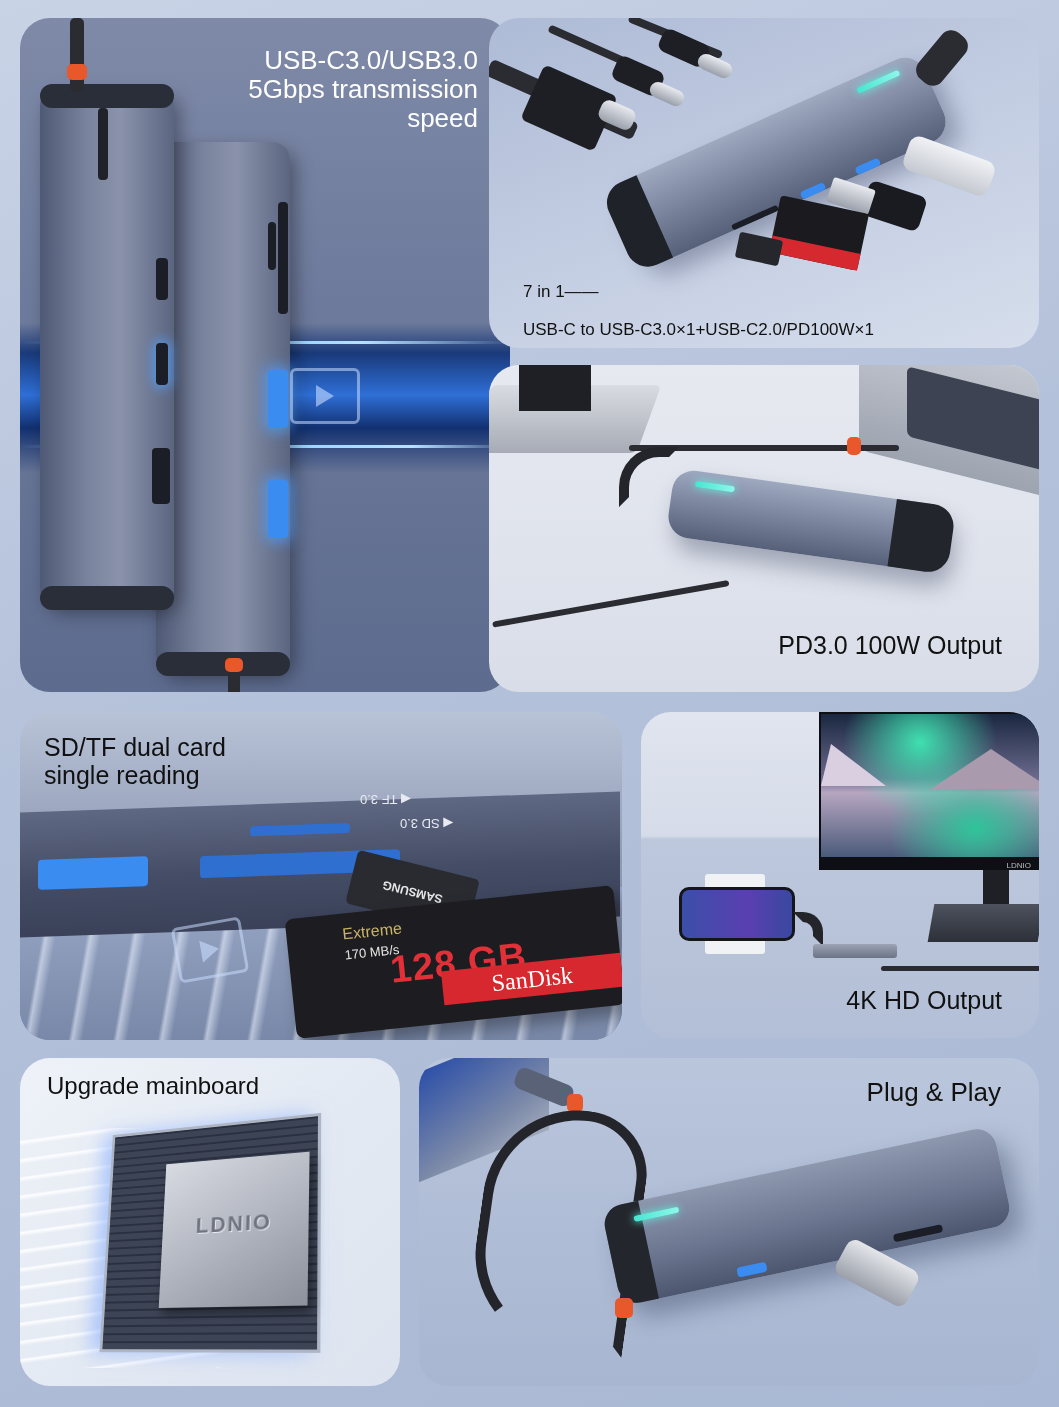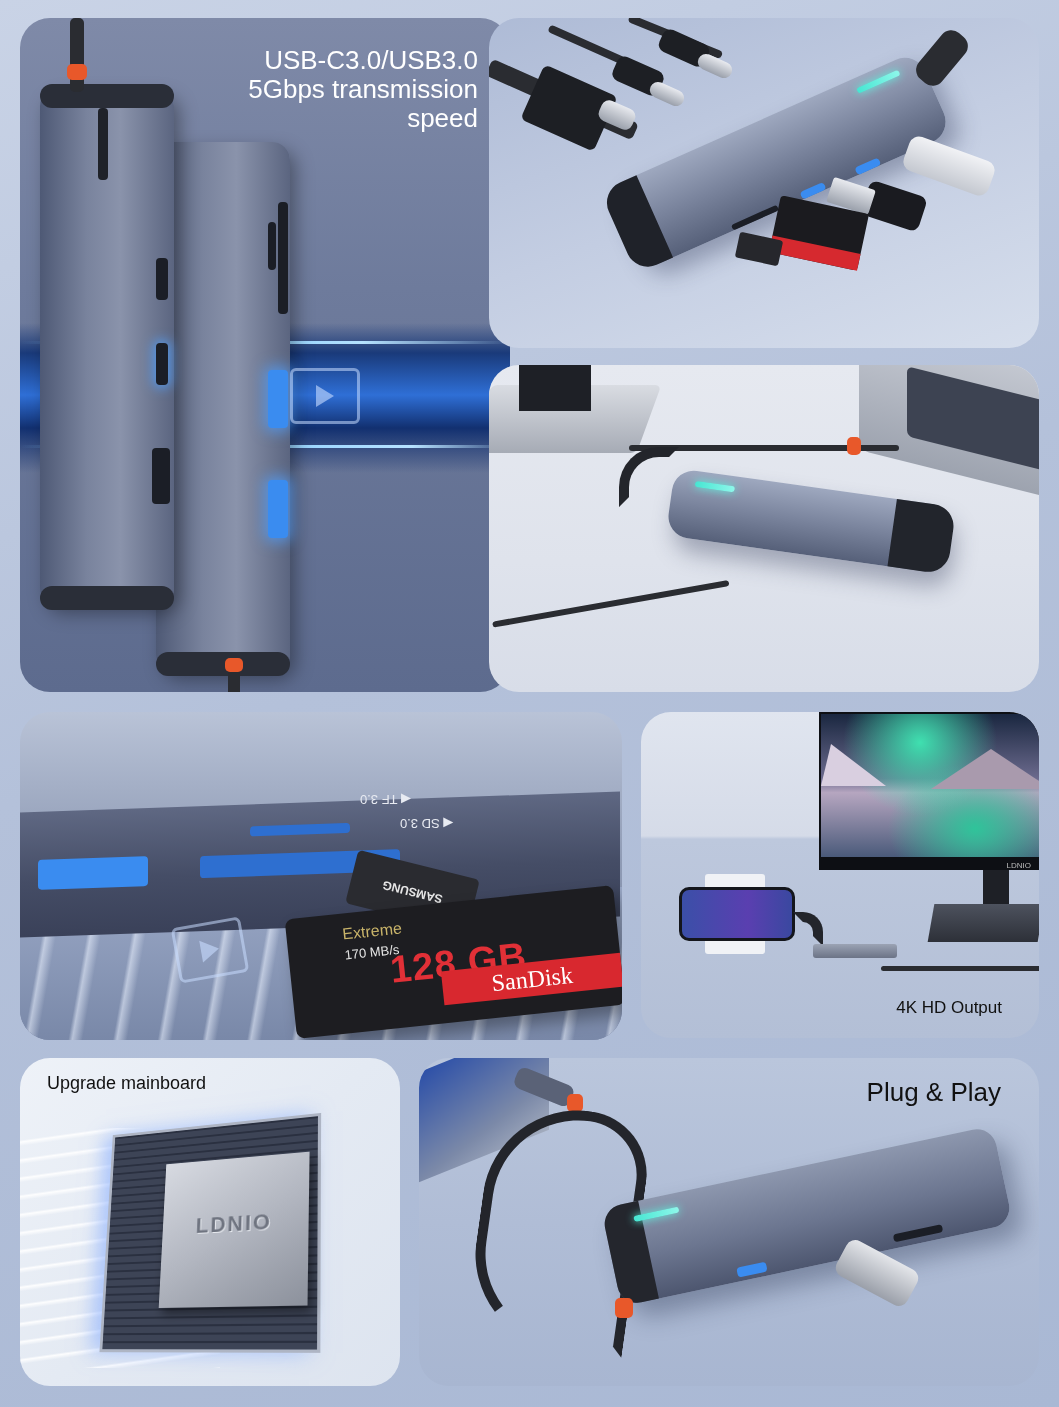--- a/index.html
+++ b/index.html
@@ -135,21 +135,21 @@
     background: #2a2b30; border-radius: 5px; transform: rotate(14deg);
     color: #e6e6e6; font-size: 12px; font-weight: bold; text-align: center; line-height: 55px;
   }
   .samsung span { display: inline-block; transform: rotate(180deg); }
 
   
   #p5 {
     left: 641px; top: 712px; width: 398px; height: 326px;
     background: linear-gradient(180deg, #e0e5ef 0%, #d5dbe8 38%, #bdc8dd 39%, #b3bfd6 100%);
   }
-  #p5 .caption { right: 37px; top: 286px; color: #111; font-size: 17px; }
+  #p5 .caption { right: 37px; top: 274px; color: #111; font-size: 25px; }
   .big4k {
     position: absolute; left: 36px; top: 60px; font-size: 92px; font-weight: bold;
     color: #8b91a0; letter-spacing: -2px; text-shadow: 4px 4px 0 #6b717f;
     font-family: "DejaVu Sans", sans-serif;
   }
   .monitor {
     position: absolute; left: 178px; top: 0; width: 222px; height: 158px;
     background: #0d0f14; padding: 0 0 10px 0;
   }
   .monitor .screen {
@@ -177,21 +177,21 @@
     background: linear-gradient(90deg, #3b4fa8, #5a3fb0 60%, #3a48a0); border: 3px solid #14161c; border-radius: 10px;
   }
   .phone-stand { position: absolute; left: 64px; top: 162px; width: 60px; height: 80px; background: #f0f2f6; border-radius: 3px; }
   .mini-hub { position: absolute; left: 172px; top: 232px; width: 84px; height: 14px; background: linear-gradient(180deg,#9ba3b4,#6b7386); border-radius: 3px; }
 
   
   #p6 {
     left: 20px; top: 1058px; width: 380px; height: 328px;
     background: linear-gradient(135deg, #eef2f8 0%, #e4eaf3 50%, #dde4ef 100%);
   }
-  #p6 .caption { left: 27px; top: 15px; color: #111; font-size: 18px; }
+  #p6 .caption { left: 27px; top: 15px; color: #111; font-size: 24px; }
   .streaks6 {
     position: absolute; left: 0; top: 70px; width: 200px; height: 240px;
     background: repeating-linear-gradient(172deg, rgba(255,255,255,0) 0px, rgba(255,255,255,0) 12px, rgba(255,255,255,0.9) 14px, rgba(255,255,255,0) 18px);
   }
   .chip-board {
     position: absolute; left: 78px; top: 62px; width: 220px; height: 230px;
     background: repeating-linear-gradient(0deg, #3d4456 0 6px, #2a3040 6px 8px),
                 #343a4a;
     transform: perspective(500px) rotateY(-14deg) rotateX(8deg) skewY(-3deg);
     box-shadow: -10px 0 20px rgba(130,170,255,0.6);
@@ -285,39 +285,45 @@
   <div class="cable" style="left:438px; top:10px; width:30px; height:60px; border-radius:12px; transform:rotate(40deg);"></div>
 
   <div class="flash-drive" style="left:415px; top:130px; width:90px; height:36px; transform:rotate(20deg);"></div>
   <div class="usbc-plug" style="left:375px; top:170px; width:60px; height:36px; transform:rotate(18deg); background:#1a1b20;"></div>
   <div class="usbc-tip" style="left:340px; top:165px; width:44px; height:26px; transform:rotate(18deg); border-radius:3px;"></div>
   <div class="sd-card" style="left:285px; top:186px; width:90px; height:58px; transform:rotate(12deg);">
       <div class="red"></div>
     </div>
   <div class="micro-sd" style="left:248px; top:218px; width:44px; height:26px; transform:rotate(12deg);"></div>
 
+  <div class="caption">
+    <div>7 in 1——</div>
+    <div>USB-C to USB-C3.0×1+USB-C2.0/PD100W×1</div>
+    
+  </div>
 </div>
 
 <div class="panel" id="p3">
   <div class="stand-base" style="left:-10px; top:20px; width:170px; height:68px; transform:skewX(-20deg);"></div>
   <div class="stand" style="left:30px; top:-10px; width:72px; height:56px;"></div>
 
   <div class="laptop" style="left:370px; top:-20px; width:200px; height:130px; transform:skewY(14deg);"></div>
   <div class="laptop-keys" style="left:418px; top:20px; width:150px; height:70px; transform:skewY(14deg);"></div>
 
   <div class="cable" style="left:140px; top:80px; width:270px; height:6px;"></div>
   <div class="orange-ring" style="left:358px; top:72px; width:14px; height:18px;"></div>
   <div class="cable-curve" style="left:130px; top:82px; width:60px; height:60px; border-radius:40px 0 0 0;"></div>
 
   <div class="hub-flat" style="left:180px; top:122px; width:280px; height:68px; transform:rotate(8deg);">
     <div class="led" style="left:22px; top:10px; width:40px; height:6px;"></div>
     <div style="position:absolute; right:-4px; top:0; bottom:0; width:60px; background:#22252c; border-radius:0 22px 22px 0;"></div>
   </div>
   <div class="cable" style="left:0; top:215px; width:240px; height:6px; transform:rotate(-10deg); transform-origin:right;"></div>
 
+  <div class="caption">PD3.0 100W Output</div>
 </div>
 
 <div class="panel" id="p4">
   <div class="light-streaks"></div>
   <div class="hub-side">
     <div class="port blue" style="left:18px; top:48px; width:110px; height:30px; box-shadow:none;"></div>
     <div class="port" style="left:180px; top:50px; width:200px; height:22px; background:#2e6fd0;"></div>
     <div class="port" style="left:230px; top:22px; width:100px; height:10px; background:#2e6fd0;"></div>
   </div>
   <div class="slot-label" style="left:340px; top:80px;">◀ TF 3.0</div>
@@ -326,20 +332,22 @@
   <div class="film-icon" style="left:155px; top:210px; transform:rotate(-10deg);"></div>
 
   <div class="samsung"><span>SAMSUNG</span></div>
   <div class="sandisk">
     <div class="extreme">Extreme</div>
     <div class="speed">170 MB/s</div>
     <div class="cap">128 GB</div>
     <div class="brand">SanDisk</div>
   </div>
 
+  <div class="caption">SD/TF dual card
+single reading</div>
 </div>
 
 <div class="panel" id="p5">
   <div class="monitor">
     <div class="screen">
       <div class="mountain2"></div>
       <div class="mountain"></div>
     </div>
     <div class="brand">LDNIO</div>
   </div>

